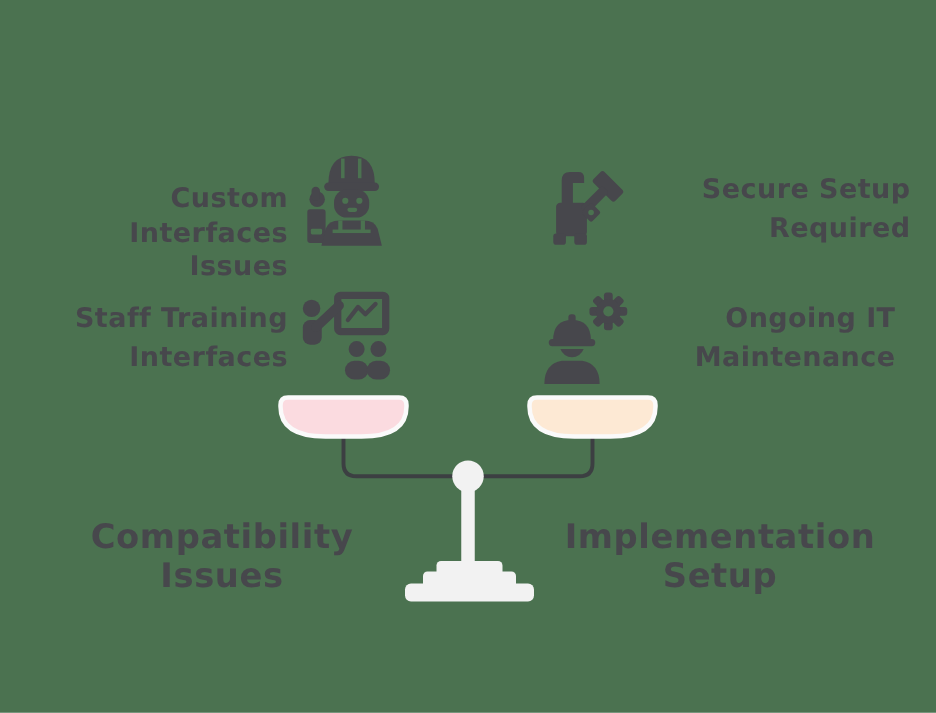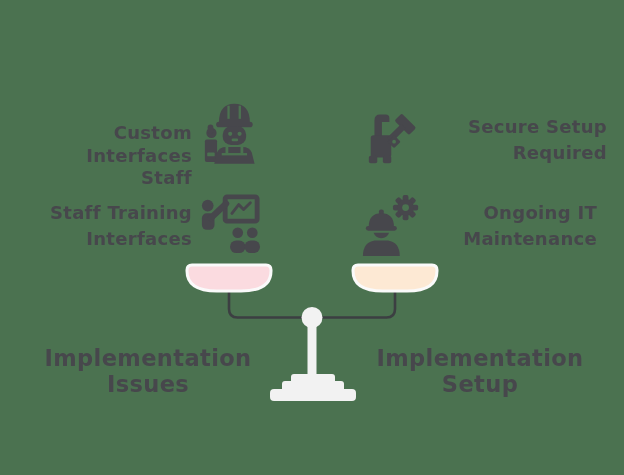--- a/index.html
+++ b/index.html
@@ -33,21 +33,21 @@
   .cut{fill:var(--bg);}
 </style>
 </head>
 <body>
 
 <div class="canvas">
 
   <div class="factor-text f-right" style="left:22px;top:94px;width:170px;line-height:22.5px;margin-top:28px;">
     <span class="ln">Custom</span>
     <span class="ln">Interfaces</span>
-    <span class="ln">Staff</span>
+    <span class="ln">Issues</span>
   </div>
 
   <svg class="icon" style="left:203px;top:98px;" width="60" height="66" viewBox="0 0 64 70">
     <circle class="ic" cx="9" cy="37" r="5.5"></circle>
     <rect class="ic" x="5" y="28" width="6" height="10" rx="3"></rect>
     <rect class="ic" x="2" y="44" width="13" height="24" rx="2"></rect>
     <rect class="cut" x="4.5" y="58" width="8" height="4" rx="1"></rect>
     <path class="ic" d="M17 26 Q17 6 33.5 6 Q50 6 50 26 Z"></path>
     <rect class="cut" x="26" y="8" width="2.5" height="14"></rect>
     <rect class="cut" x="38" y="8" width="2.5" height="14"></rect>
@@ -132,17 +132,17 @@
 
     <circle cx="312" cy="317.5" r="10.5" fill="#f2f2f2"></circle>
 
     <g>
       <rect x="291" y="374" width="44" height="11" rx="3" fill="#f2f2f2"></rect>
       <rect x="282" y="381" width="62" height="11" rx="3" fill="#f2f2f2"></rect>
       <rect x="270" y="389" width="86" height="12" rx="4" fill="#f2f2f2"></rect>
     </g>
   </svg>
 
-  <div class="big-label" style="left:18px;top:345px;width:260px;">Implementation Issues</div>
+  <div class="big-label" style="left:18px;top:345px;width:260px;">Compatibility Issues</div>
 
   <div class="big-label" style="left:355px;top:345px;width:250px;">Implementation Setup</div>
 
 </div>
 
 </body></html>

